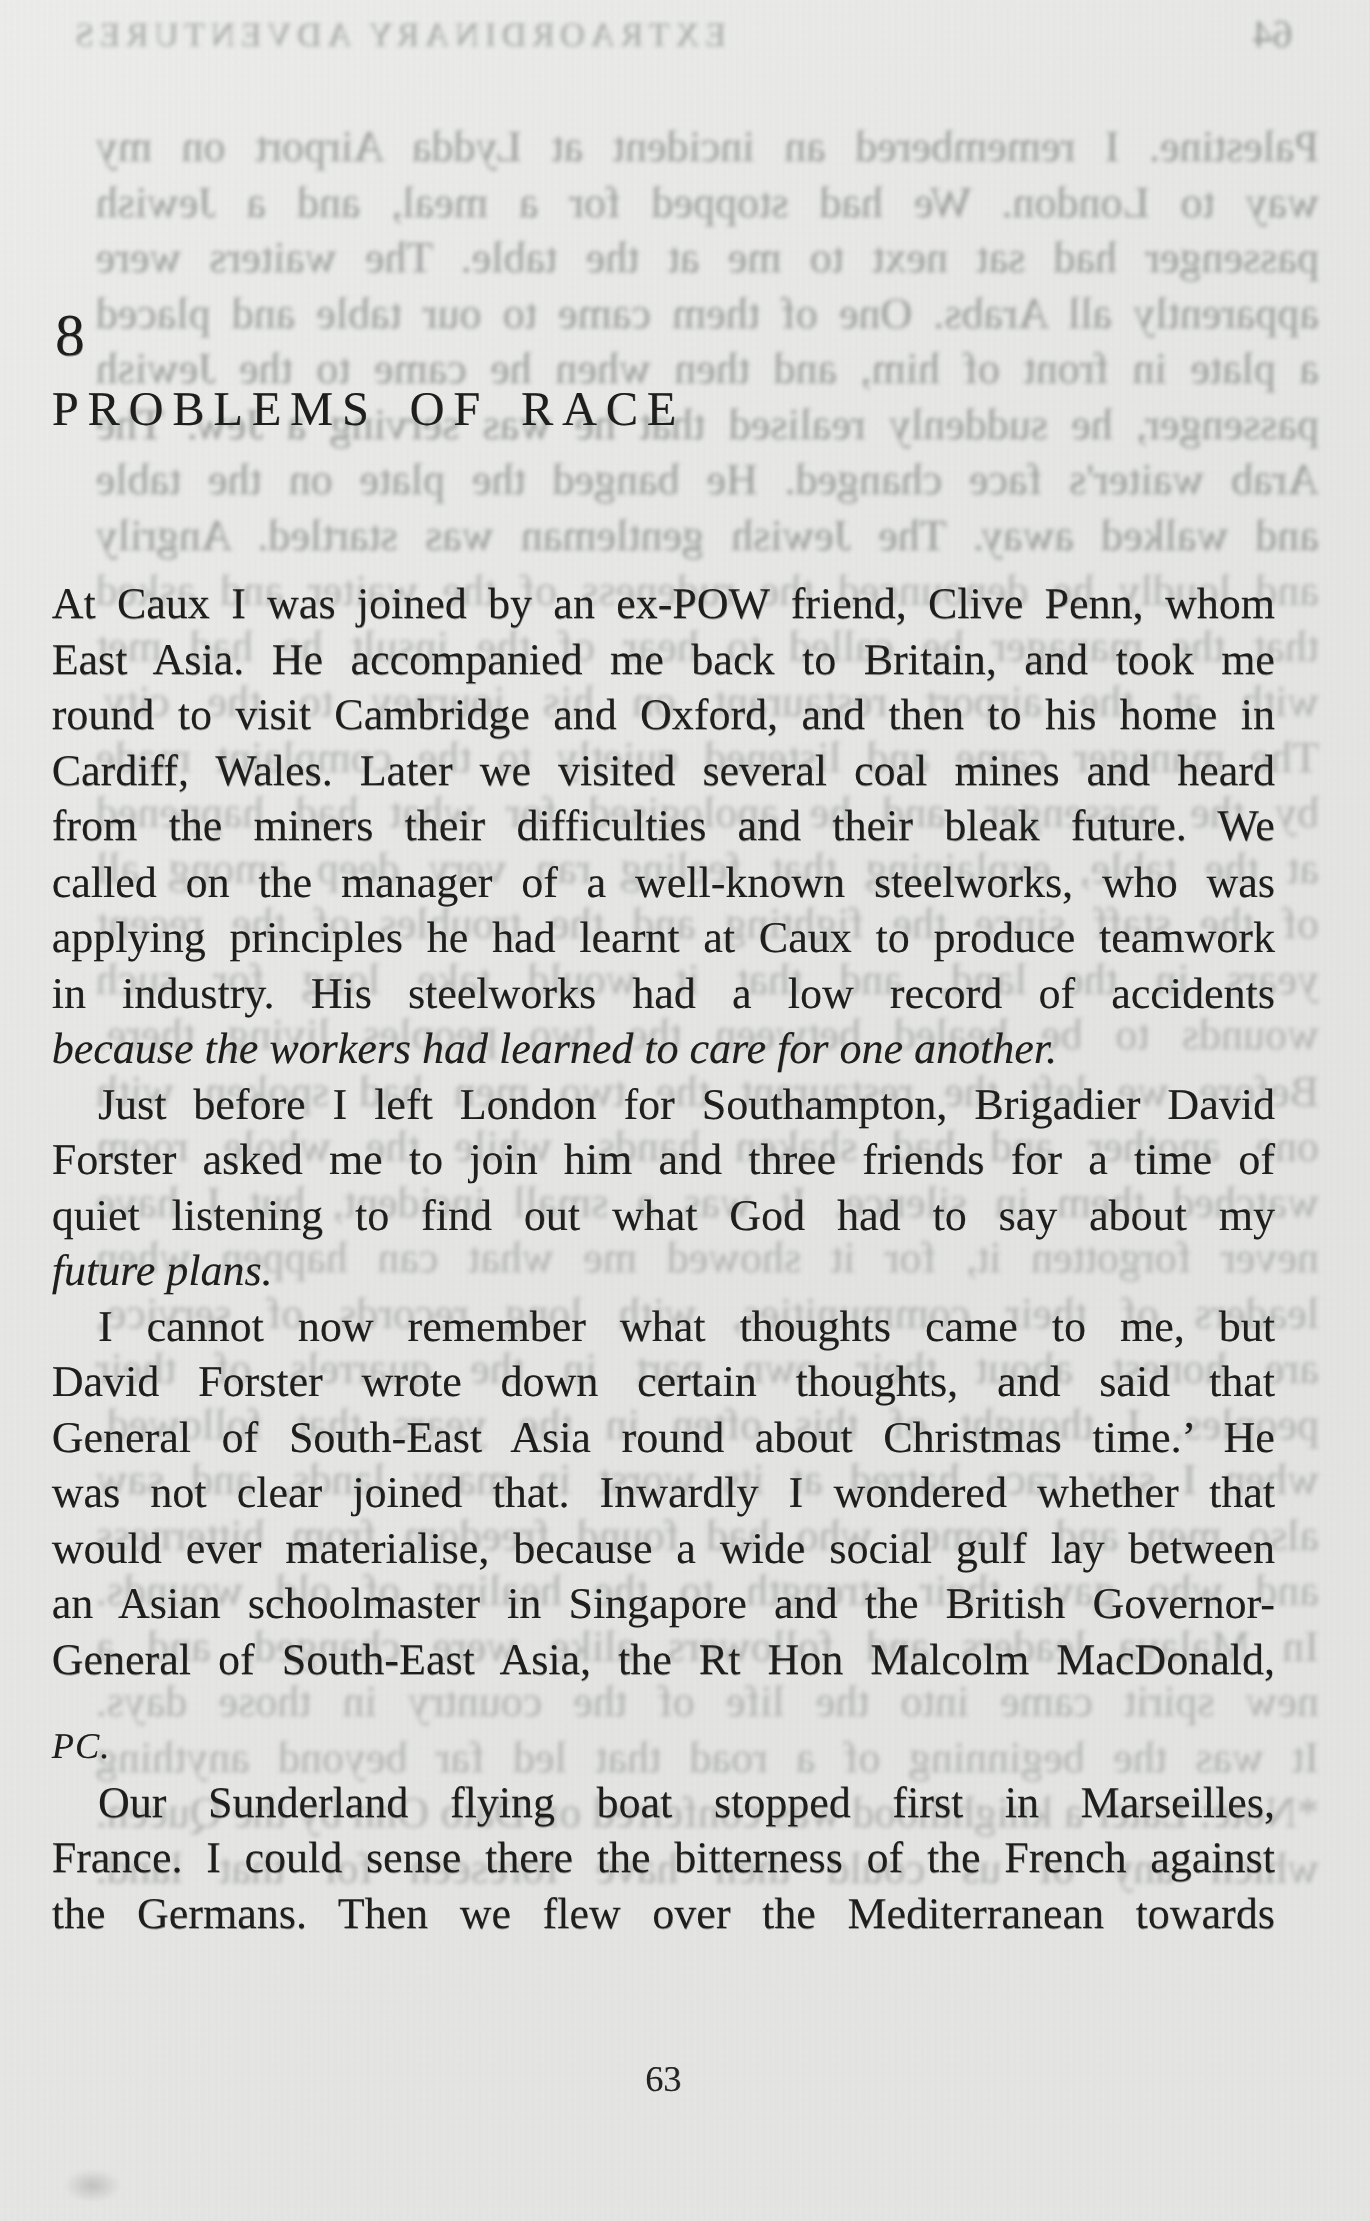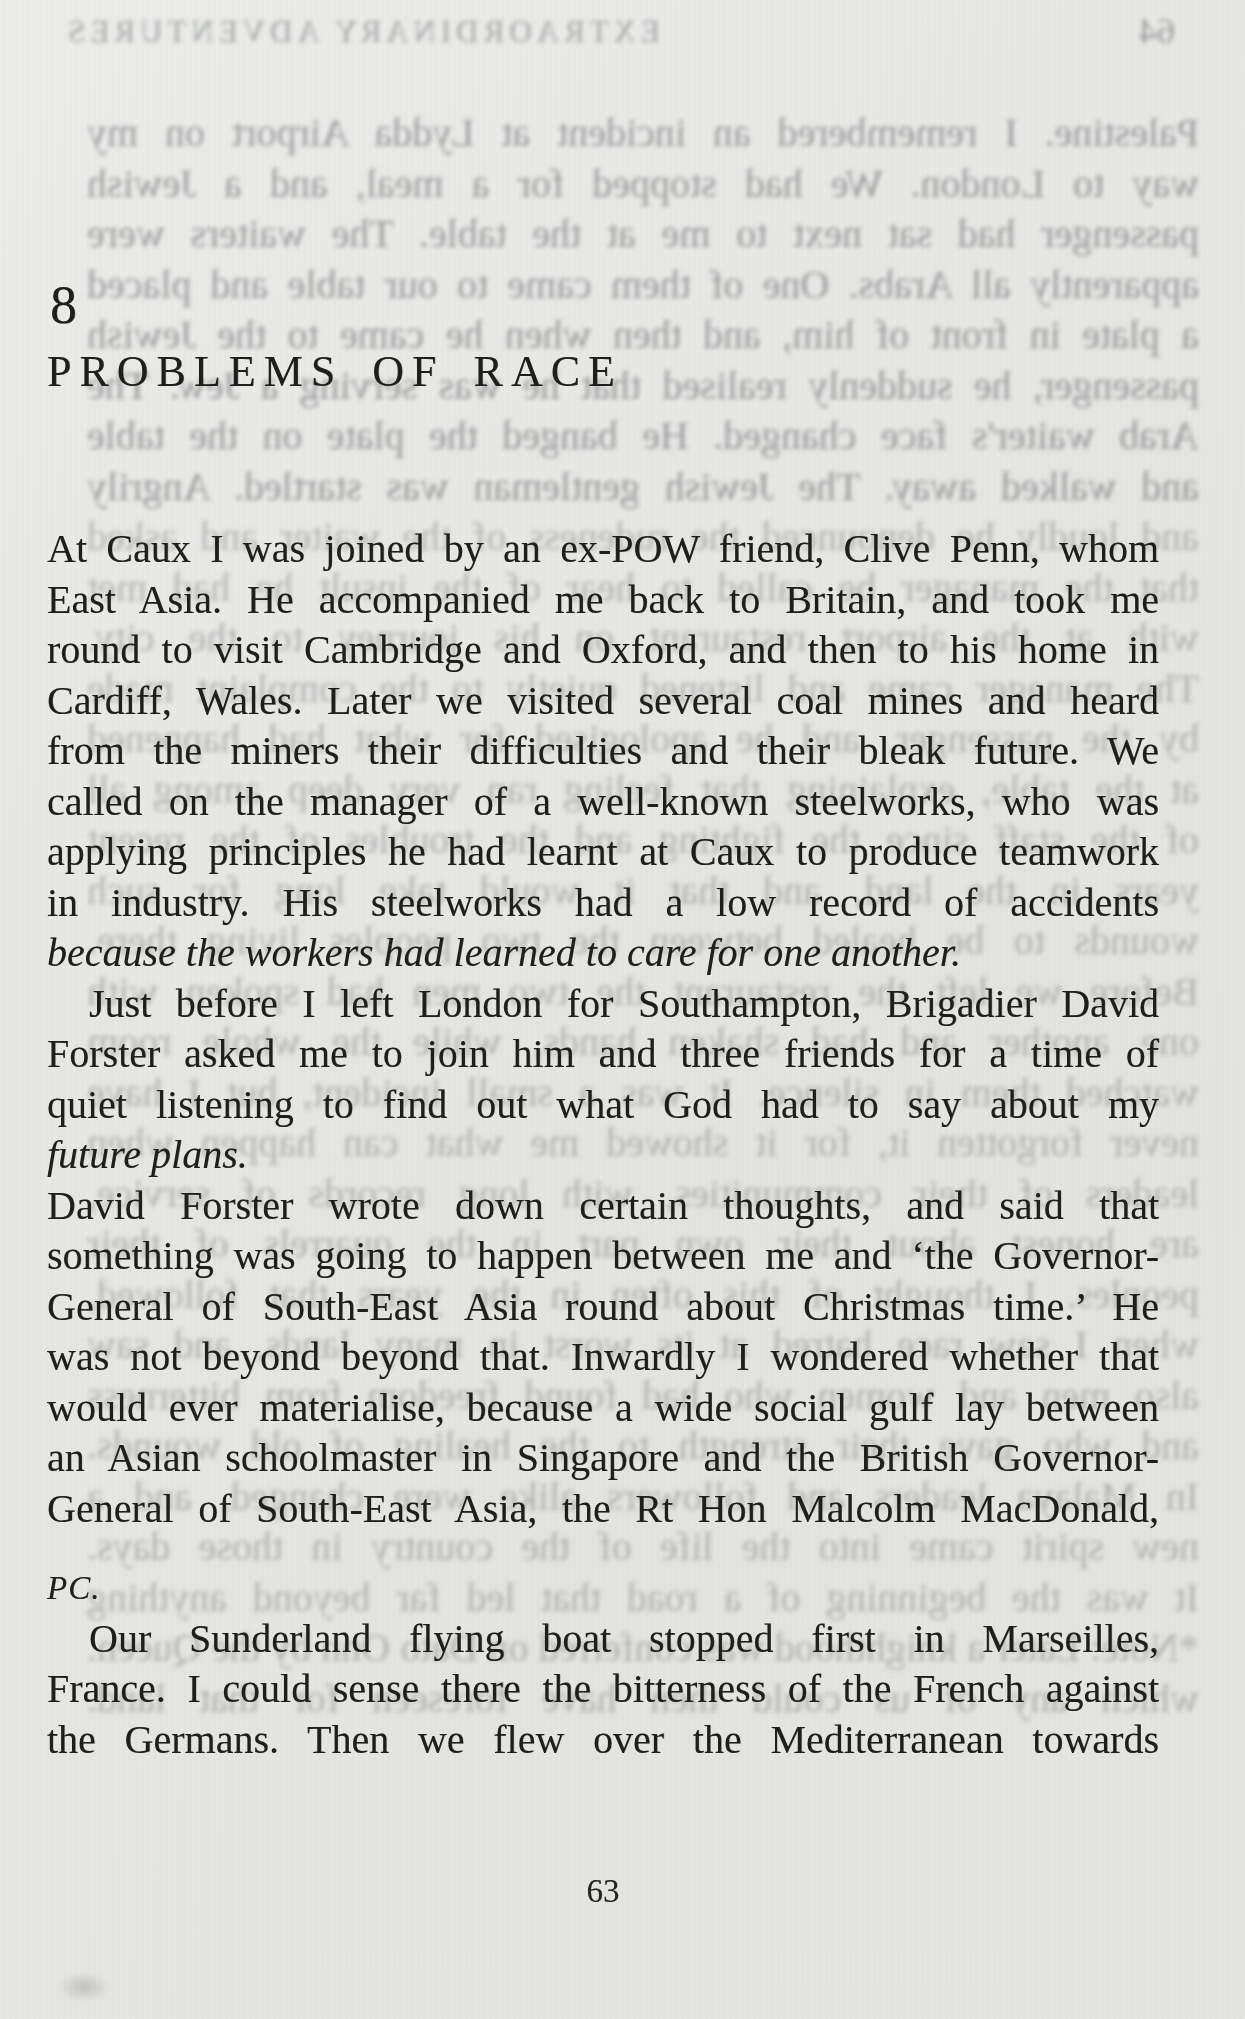--- a/index.html
+++ b/index.html
@@ -127,24 +127,24 @@
         <div class="line">Cardiff, Wales. Later we visited several coal mines and heard</div>
         <div class="line">from the miners their difficulties and their bleak future. We</div>
         <div class="line">called on the manager of a well-known steelworks, who was</div>
         <div class="line">applying principles he had learnt at Caux to produce teamwork</div>
         <div class="line">in industry. His steelworks had a low record of accidents</div>
         <div class="line flush">because the workers had learned to care for one another.</div>
         <div class="line indent">Just before I left London for Southampton, Brigadier David</div>
         <div class="line">Forster asked me to join him and three friends for a time of</div>
         <div class="line">quiet listening to find out what God had to say about my</div>
         <div class="line flush">future plans.</div>
+        <div class="line indent">I cannot now remember what thoughts came to me, but</div>
         <div class="line">David Forster wrote down certain thoughts, and said that</div>
-        <div class="line">something was going to happen between me and ‘the Governor-</div>
         <div class="line">General of South-East Asia round about Christmas time.’ He</div>
-        <div class="line">was not beyond beyond that. Inwardly I wondered whether that</div>
+        <div class="line">was not clear joined that. Inwardly I wondered whether that</div>
         <div class="line">would ever materialise, because a wide social gulf lay between</div>
         <div class="line">an Asian schoolmaster in Singapore and the British Governor-</div>
         <div class="line">General of South-East Asia, the Rt Hon Malcolm MacDonald,</div>
         <div class="line flush smallcaps">PC.</div>
         <div class="line indent">Our Sunderland flying boat stopped first in Marseilles,</div>
         <div class="line">France. I could sense there the bitterness of the French against</div>
         <div class="line">the Germans. Then we flew over the Mediterranean towards</div>
       </div>
     <div class="folio">63</div>
   </div>

